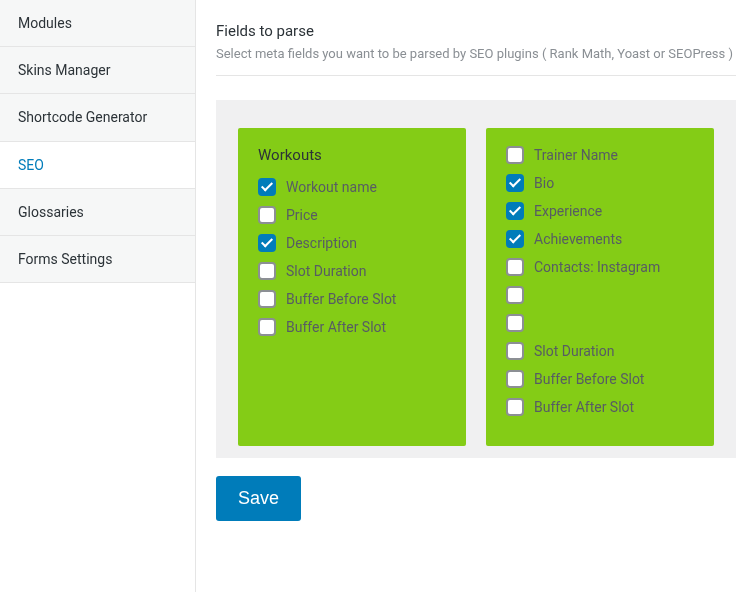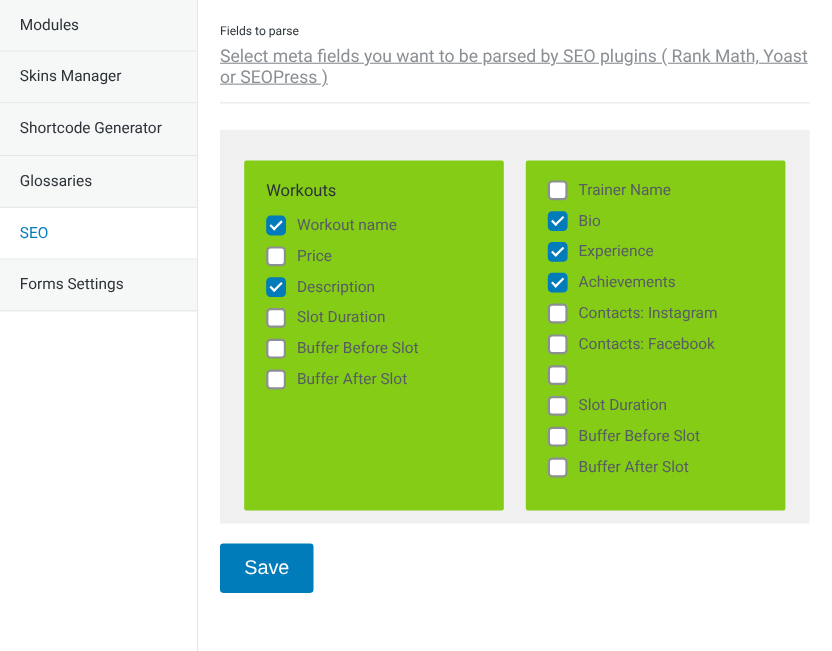--- a/index.html
+++ b/index.html
@@ -7,21 +7,21 @@
     font-family: -apple-system, BlinkMacSystemFont, "Segoe UI", Roboto, Arial, sans-serif;
     font-size: 14px;
     color: #3c434a;
     background: #fff;
     width: 756px;
     height: 592px;
     overflow: hidden;
     display: flex;
   }
   .sidebar {
-    width: 180px;
+    width: 196px;
     flex-shrink: 0;
     background: #fff;
     border-right: 1px solid #e5e5e5;
   }
   .sidebar-item {
     padding: 14px 18px;
     border-bottom: 1px solid #e5e5e5;
     background: #f6f7f7;
     cursor: pointer;
     color: #2c3338;
@@ -31,30 +31,29 @@
   .sidebar-item.active {
     background: #fff;
     color: #007cba;
   }
   .main {
     flex: 1;
     padding: 22px 20px 20px 20px;
     overflow-y: auto;
   }
   .section-title {
-    font-size: 11px;
+    font-size: 15px;
     font-weight: 400;
     color: #2c3338;
     margin-bottom: 6px;
   }
   .section-desc {
-    font-size: 16px;
+    font-size: 13px;
     color: #8a8f94;
     margin-bottom: 14px;
-    text-decoration: underline;
   }
   .divider {
     border: none;
     border-top: 1px solid #e5e5e5;
     margin-bottom: 24px;
   }
   .panes {
     background: #f0f0f1;
     padding: 28px 22px 12px 22px;
     display: flex;
@@ -118,22 +117,22 @@
     cursor: pointer;
   }
 </style>
 </head>
 <body>
 
 <nav class="sidebar" id="sidebar">
     <div class="sidebar-item"><span>Modules</span></div>
     <div class="sidebar-item"><span>Skins Manager</span></div>
     <div class="sidebar-item"><span>Shortcode Generator</span></div>
+    <div class="sidebar-item active"><span>SEO</span></div>
     <div class="sidebar-item"><span>Glossaries</span></div>
-    <div class="sidebar-item active"><span>SEO</span></div>
     <div class="sidebar-item"><span>Forms Settings</span></div>
   </nav>
 
 <div class="main">
   <div class="section-title">Fields to parse</div>
   <div class="section-desc">Select meta fields you want to be parsed by SEO plugins ( Rank Math, Yoast or SEOPress )</div>
   <hr class="divider">
   <div class="panes" id="panes">
       <div class="pane">
         <div class="pane-title">Workouts</div>
@@ -178,21 +177,20 @@
         <div class="check-row">
           <div class="checkbox checked"></div>
           <span class="check-label">Achievements</span>
         </div>
         <div class="check-row">
           <div class="checkbox"></div>
           <span class="check-label">Contacts: Instagram</span>
         </div>
         <div class="check-row">
           <div class="checkbox"></div>
-          <span class="check-label">Contacts: Facebook</span>
         </div>
         <div class="check-row">
           <div class="checkbox"></div>
         </div>
         <div class="check-row">
           <div class="checkbox"></div>
           <span class="check-label">Slot Duration</span>
         </div>
         <div class="check-row">
           <div class="checkbox"></div>

